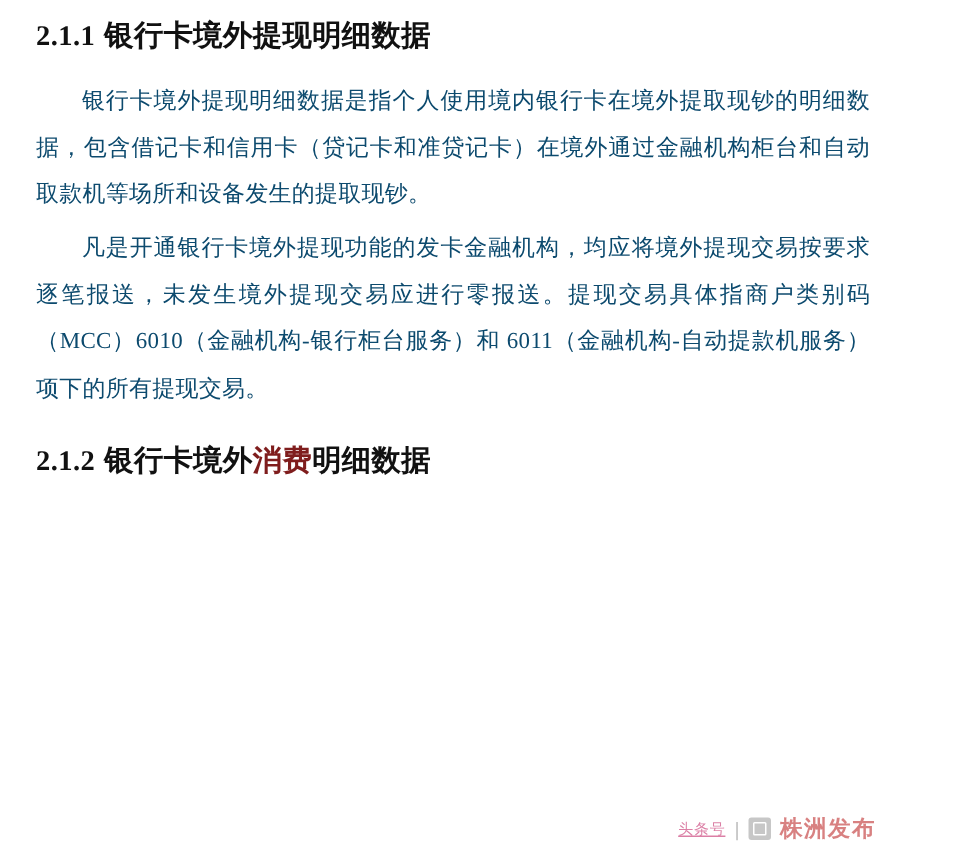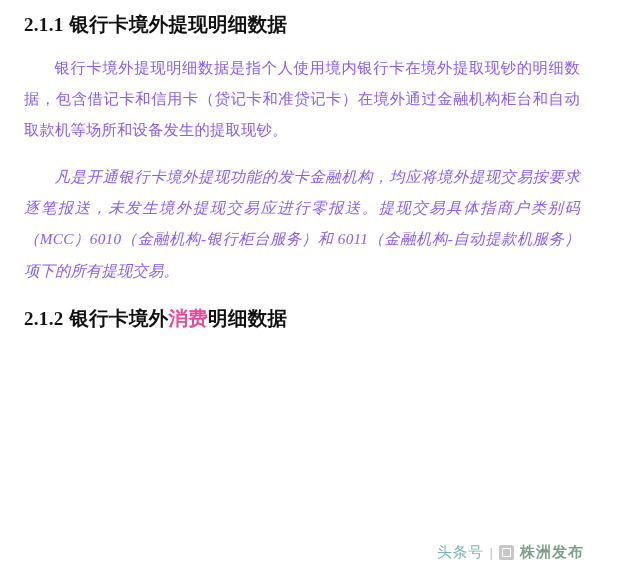--- a/index.html
+++ b/index.html
@@ -34,69 +34,69 @@
     line-height: 1.5;
     white-space: nowrap;
   }
   .heading .num {
     font-family: "Liberation Serif", "DejaVu Serif", serif;
     font-weight: bold;
     font-size: 19px;
     margin-right: 6px;
   }
   .heading .hl {
-    color: #ec4899;
+    color: #7f1d1d;
   }
   .h1-block {
     margin-top: 2px;
     margin-bottom: 12px;
   }
   .h2-block {
     margin-top: 18px;
     margin-bottom: 12px;
   }
   p.para {
     margin: 0 0 0 0;
     font-size: 15.3px;
     line-height: 2.05;
     text-align: justify;
     text-justify: inter-ideograph;
     text-indent: 2em;
-    color: #8b5cf6;
+    color: #0c4a6e;
     letter-spacing: 0.2px;
   }
   .para + .para {
-    margin-top: 15px;
-    font-style: italic;
+    margin-top: 4px;
   }
   .watermark {
     position: absolute;
     right: 20px;
     bottom: 8px;
     display: flex;
     align-items: center;
     gap: 6px;
     opacity: 0.55;
     user-select: none;
   }
   .wm-text {
     font-family: "Liberation Sans", "DejaVu Sans", sans-serif;
-    font-size: 15px;
-    color: #0f766e;
+    font-size: 10px;
+    color: #be185d;
     letter-spacing: 0.5px;
+    text-decoration: underline;
   }
   .wm-sep {
     font-family: "Liberation Sans", "DejaVu Sans", sans-serif;
     font-size: 13px;
     color: #8a8a8a;
   }
   .wm-brand {
     font-family: "Liberation Sans", "DejaVu Sans", sans-serif;
     font-size: 15px;
-    color: #14532d;
+    color: #b91c1c;
     font-weight: bold;
     letter-spacing: 1px;
   }
   .wm-logo {
     width: 15px;
     height: 15px;
     border-radius: 2px;
     background: #9a9a9a;
     display: inline-block;
     position: relative;

